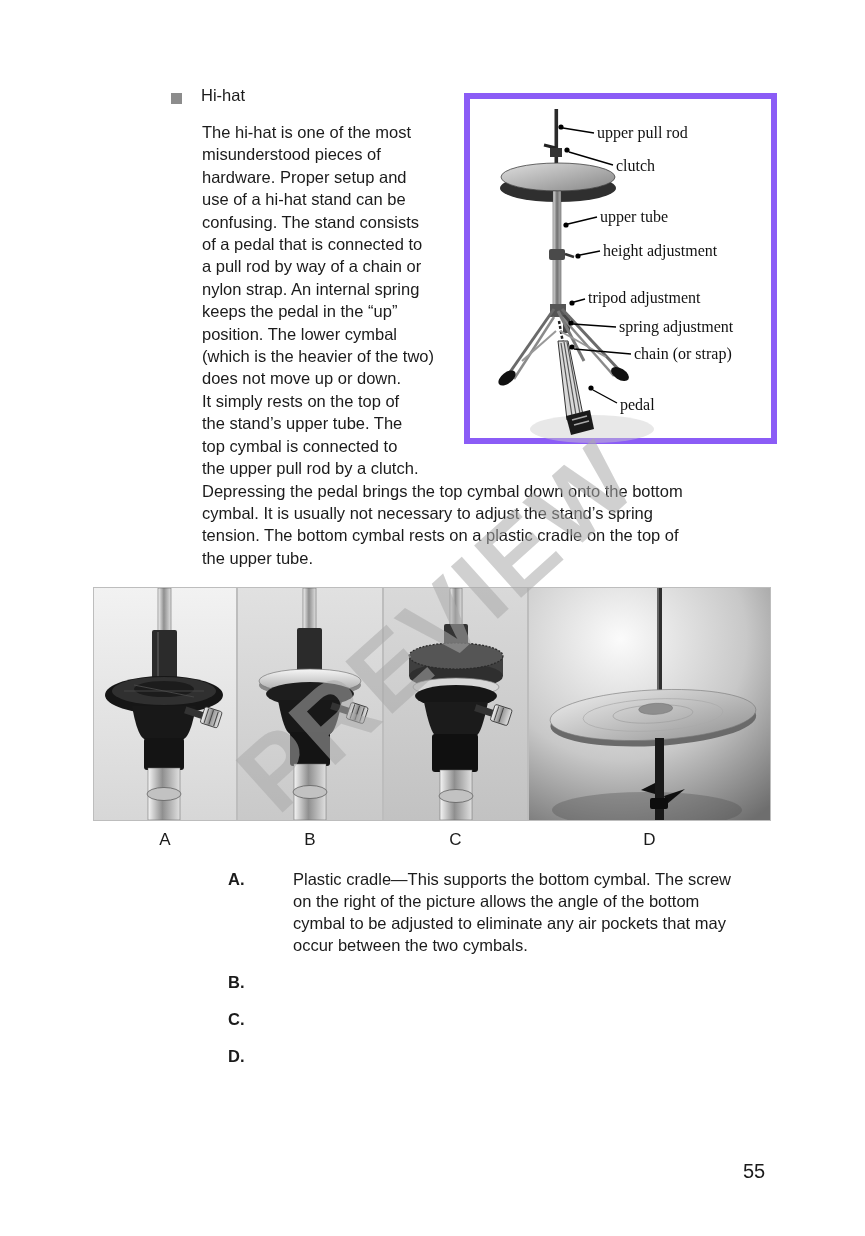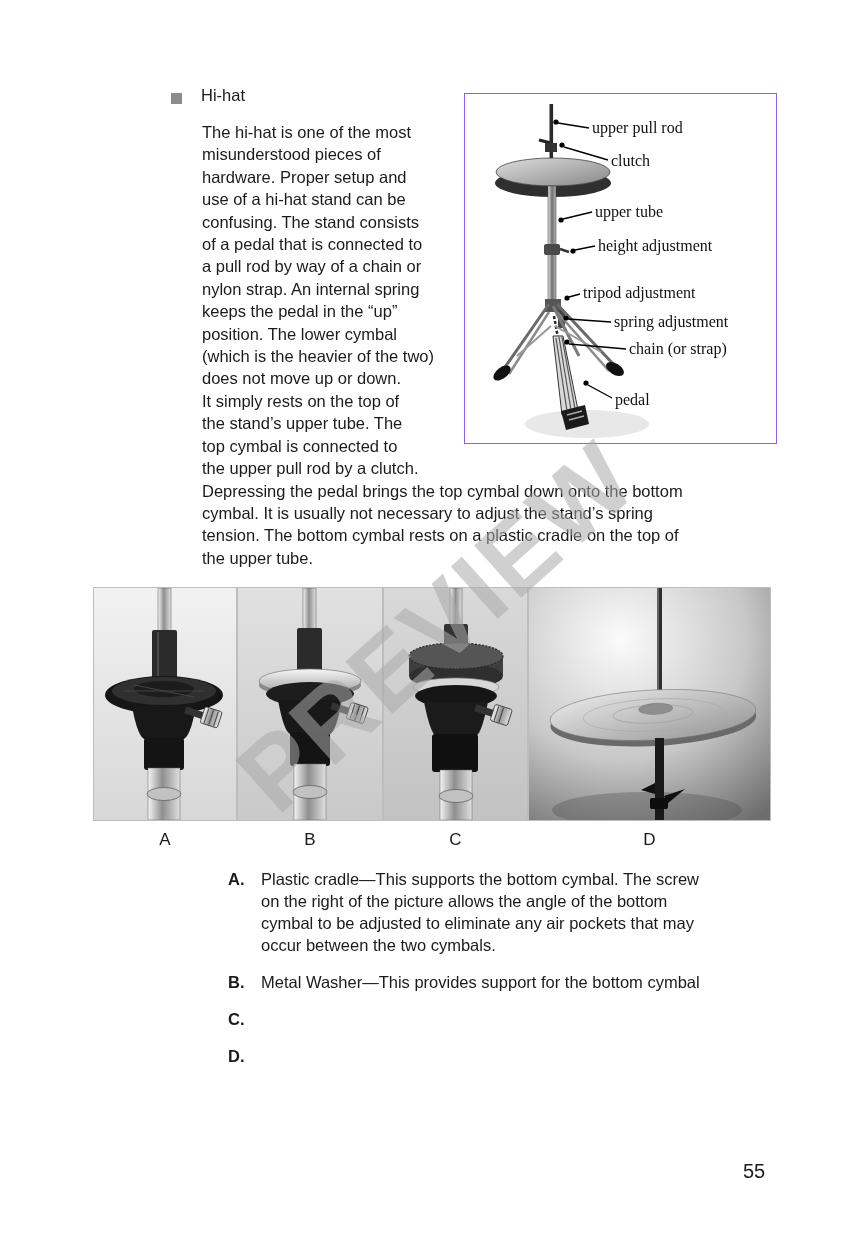--- a/index.html
+++ b/index.html
@@ -9,39 +9,39 @@
     font-family:"Liberation Sans", sans-serif; color:#1b1b1b; overflow:hidden;padding-left:16px;
   }
   .bullet-square { position:absolute; left:171px; top:93px; width:11px; height:11px; background:#8c8c8c; }
   .heading { position:absolute; left:201px; top:84px; font-size:16.5px; line-height:22.4px; }
   .paragraph {
     position:absolute; left:202px; top:121px; width:562px;
     font-size:16.5px; line-height:22.4px; white-space:pre-line;
   }
   .diagram-box {
     position:absolute; left:464px; top:93px; width:313px; height:351px;
-    border:1px solid #8b5cf6; background:#ffffff;
+    border:6px solid #8b5cf6; background:#ffffff;
   }
   .diagram-box svg { display:block; }
   .diag-label { font-family:"Liberation Serif", serif; font-size:16px; fill:#111111; }
   .photo { position:absolute; top:588px; height:232px; outline:1px solid #bdbdbd; }
   .photo svg { display:block; }
   .photo-a { left:94px;  width:142px; }
   .photo-b { left:238px; width:144px; }
   .photo-c { left:384px; width:143px; }
   .photo-d { left:529px; width:241px; }
   .photo-label { position:absolute; top:830px; font-size:17px; color:#1b1b1b; text-align:center; }
   .photo-label.la { left:94px;  width:142px; }
   .photo-label.lb { left:238px; width:144px; }
   .photo-label.lc { left:384px; width:143px; }
   .photo-label.ld { left:529px; width:241px; }
   .legend { position:absolute; left:228px; top:868px; width:540px; font-size:16.5px; line-height:22px; }
   .legend-item { display:flex; margin-bottom:15px; }
   .legend-letter { font-weight:bold; width:33px; flex:none; }
-  .legend-text { white-space:pre-line; }
+  .legend-text { white-space:pre-line;margin-left:32px; }
   .page-number { position:absolute; left:743px; top:1160px; font-size:20px; font-weight:normal; }
   .watermark {
     position:absolute; left:437px; top:627px;
     transform:translate(-50%,-50%) rotate(-42deg);
     font-size:102px; font-weight:bold; letter-spacing:3px; white-space:nowrap;
     color:rgba(170,170,170,0.55); z-index:10; pointer-events:none;
   }
 </style>
 </head>
 <body>
@@ -284,21 +284,20 @@
   <div class="legend">
     <div class="legend-item">
       <span class="legend-letter">A.</span>
       <span class="legend-text">Plastic cradle—This supports the bottom cymbal. The screw
 on the right of the picture allows the angle of the bottom
 cymbal to be adjusted to eliminate any air pockets that may
 occur between the two cymbals.</span>
     </div>
     <div class="legend-item">
       <span class="legend-letter">B.</span>
-      <span class="legend-text">Metal Washer—This provides support for the bottom cymbal</span>
     </div>
     <div class="legend-item">
       <span class="legend-letter">C.</span>
     </div>
     <div class="legend-item">
       <span class="legend-letter">D.</span>
     </div>
   </div>
 
   <div class="page-number">55</div>

